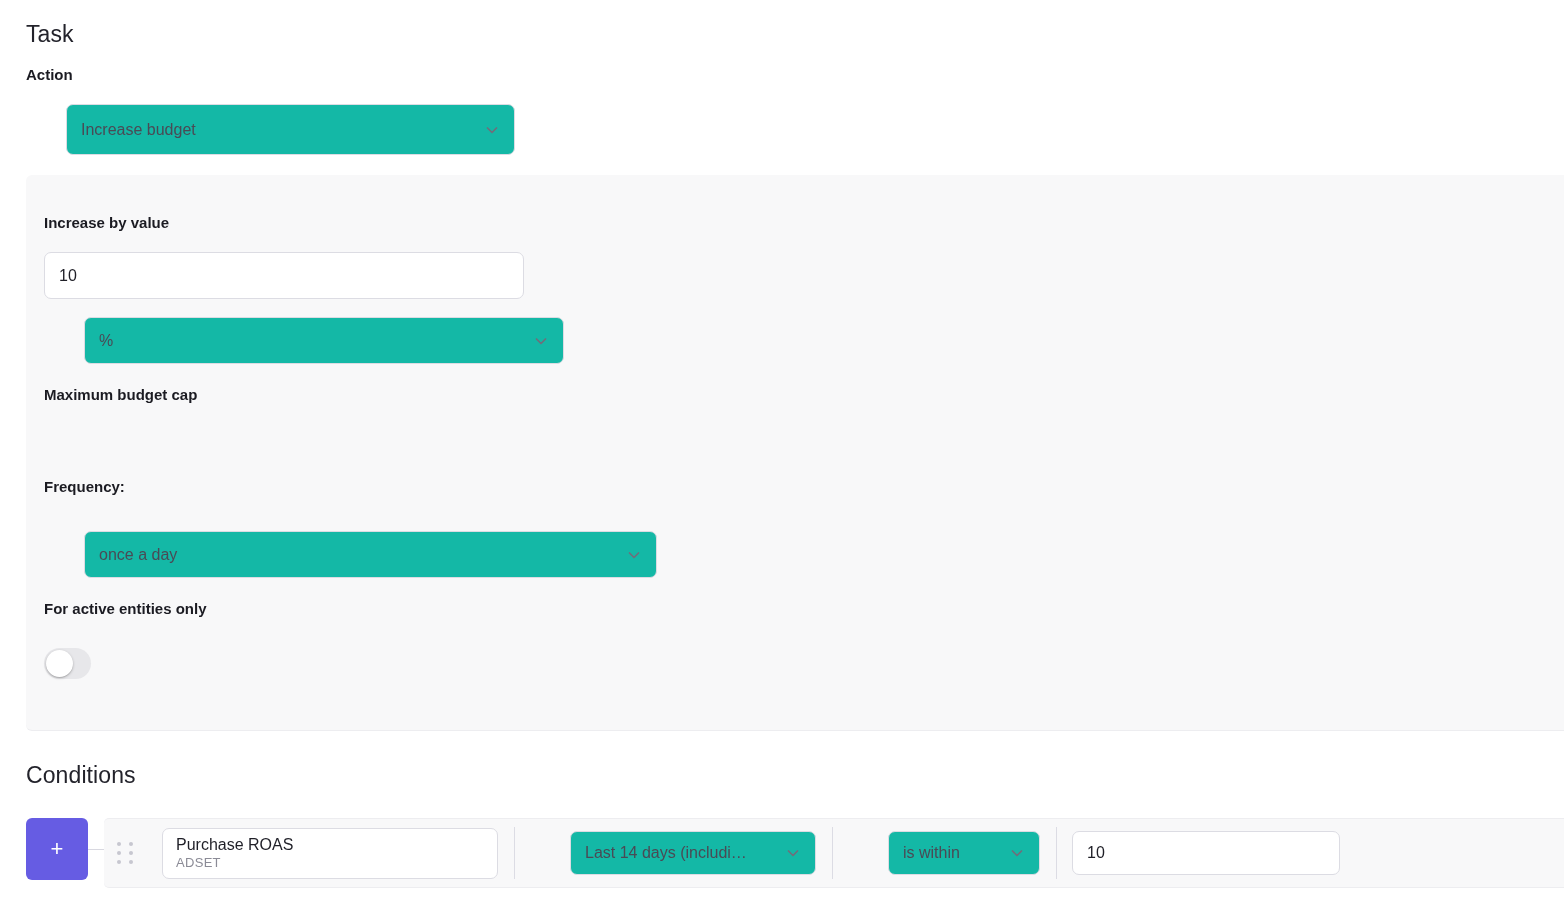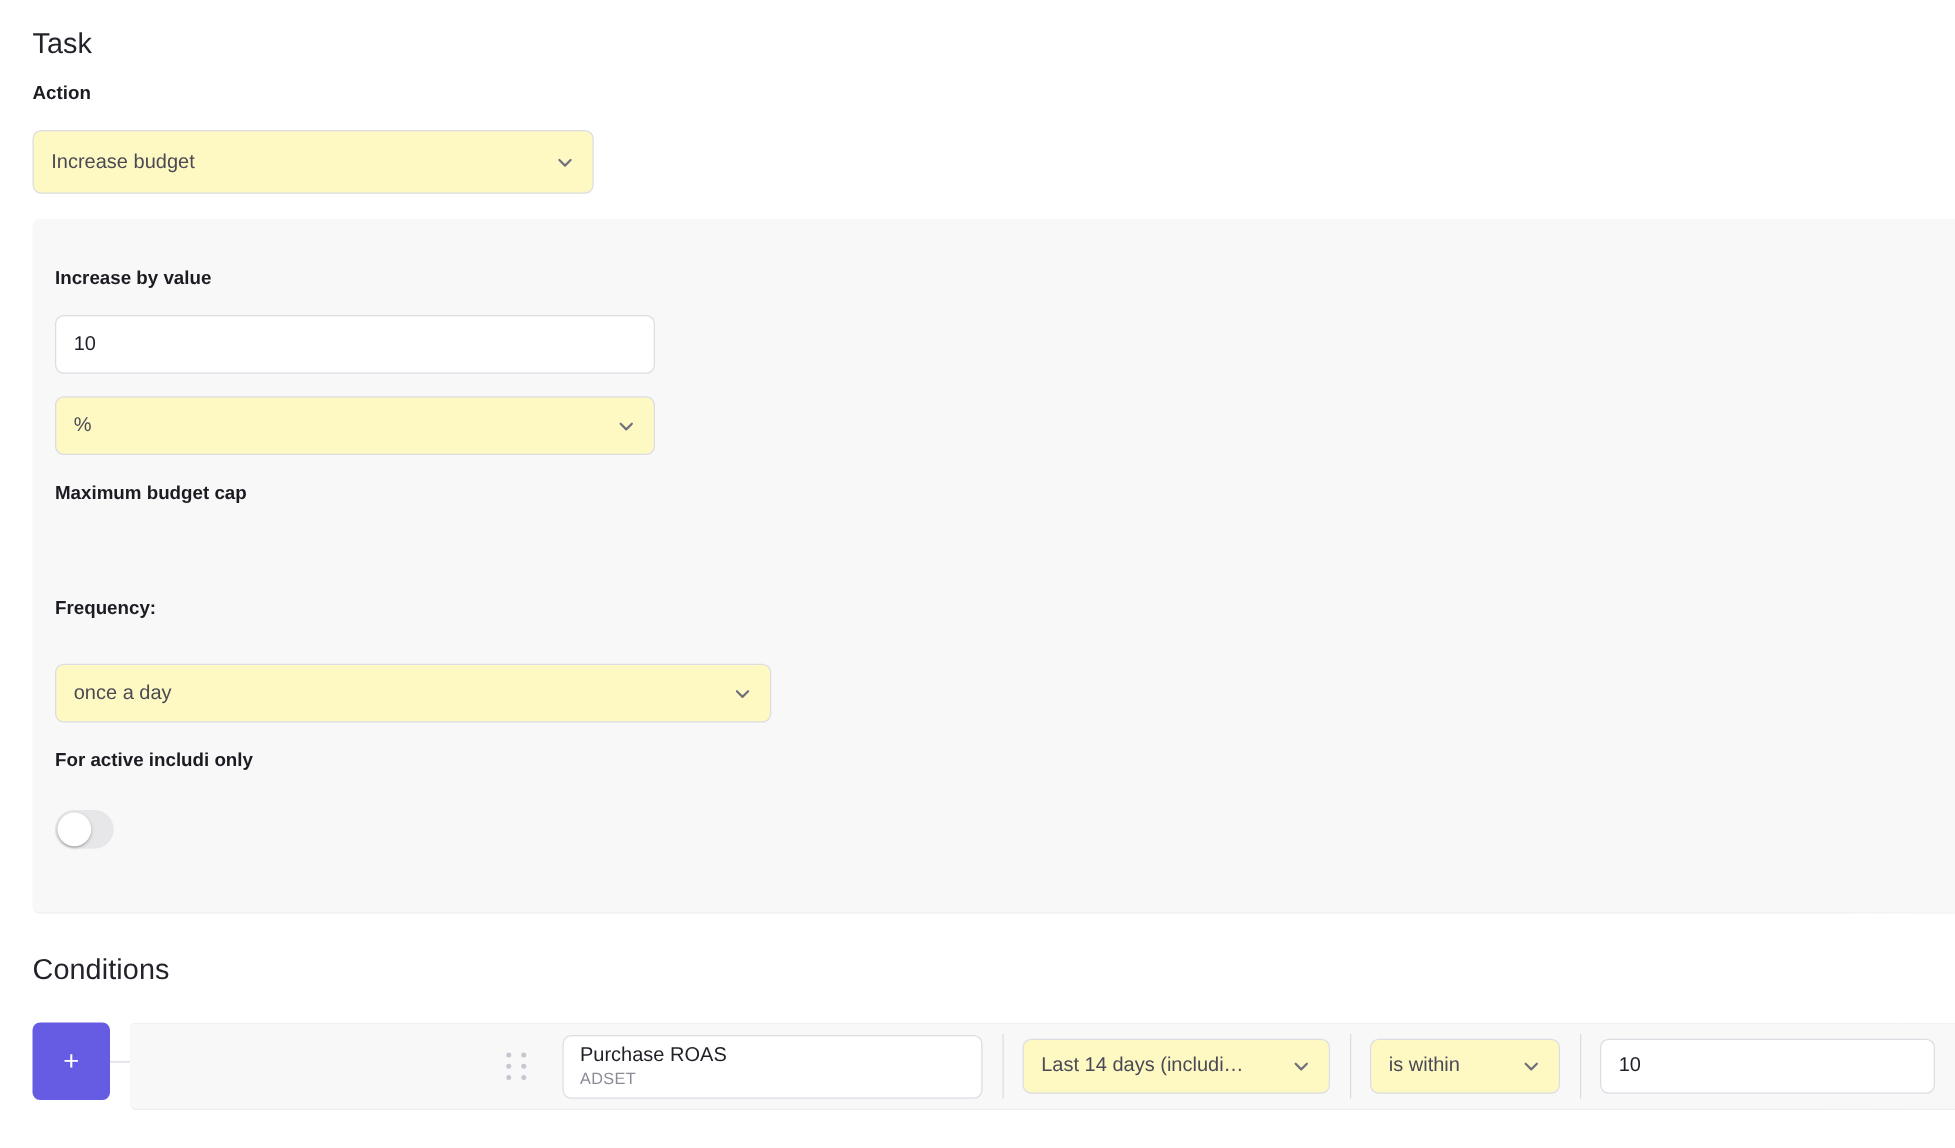--- a/index.html
+++ b/index.html
@@ -37,30 +37,31 @@
     position: absolute;
     left: 26px;
     top: 66px;
     font-size: 15px;
     font-weight: 700;
     color: #1b1b22;
   }
 
   .select-box {
     position: relative;
-    background: #fef9c3;
+    background: #14b8a6;
     border: 1px solid #dcdce3;
     border-radius: 7px;
     display: flex;
     align-items: center;
     padding: 0 14px;
     color: #4a4a55;
     font-size: 16px;
     cursor: pointer;
     user-select: none;
+    margin-left: 40px;
   }
   .select-box .sel-text {
     flex: 1 1 auto;
     white-space: nowrap;
     overflow: hidden;
     text-overflow: ellipsis;
   }
   .chev {
     flex: 0 0 auto;
     width: 16px;
@@ -200,21 +201,20 @@
     left: 78px;
     top: 0;
     right: 0;
     height: 70px;
     background: #f8f8f9;
     border-top: 1px solid #ededf0;
     border-bottom: 1px solid #ededf0;
     border-radius: 5px 0 0 5px;
     display: flex;
     align-items: center;
-    justify-content: flex-end;
   }
 
   .drag-handle {
     flex: 0 0 auto;
     width: 42px;
     height: 70px;
     display: flex;
     align-items: center;
     justify-content: center;
     cursor: grab;
@@ -333,21 +333,21 @@
   <div class="field-label lbl-freq">Frequency:</div>
   <div class="select-box panel-select sel-freq">
     <span class="sel-text">once a day</span>
     <span class="chev">
       <svg width="16" height="16" viewBox="0 0 16 16" fill="none" xmlns="http://www.w3.org/2000/svg">
         <path d="M3.5 6 L8 10.5 L12.5 6" stroke="#6f6f7b" stroke-width="1.7" stroke-linecap="round" stroke-linejoin="round"></path>
       </svg>
     </span>
   </div>
 
-  <div class="field-label lbl-active">For active includi only</div>
+  <div class="field-label lbl-active">For active entities only</div>
   <div class="toggle">
     <span class="knob"></span>
   </div>
 
   <div class="conditions-title">Conditions</div>
 
   <div class="cond-row">
     <button class="add-btn">+</button>
     <div class="connector"></div>
 

